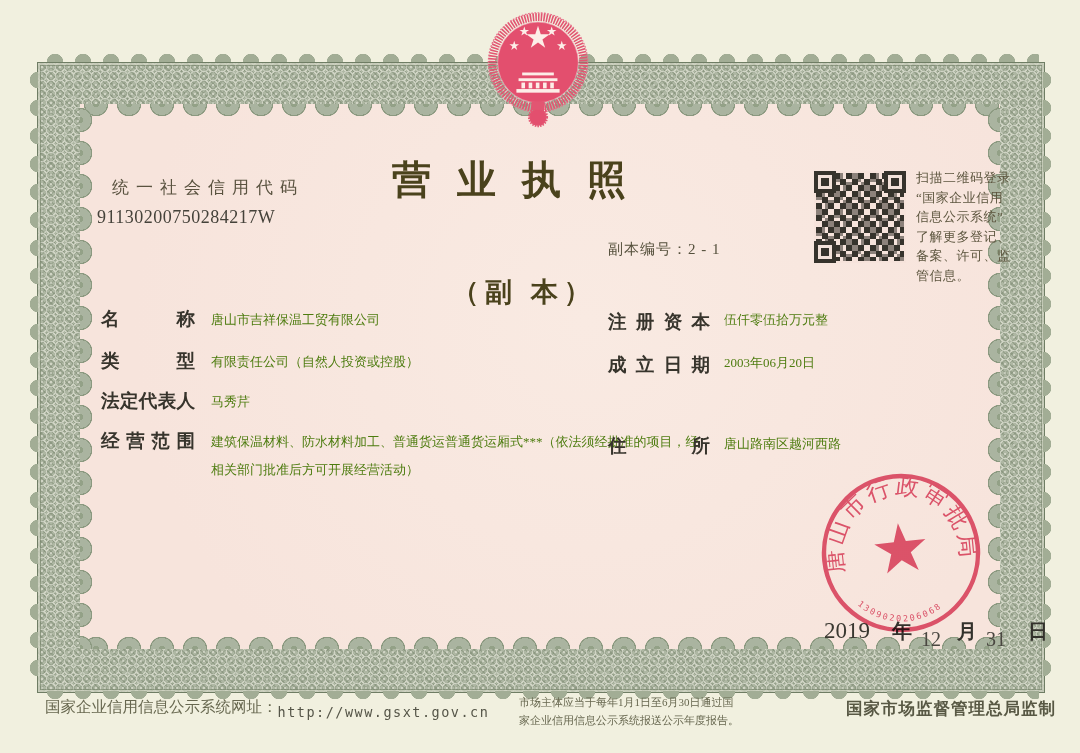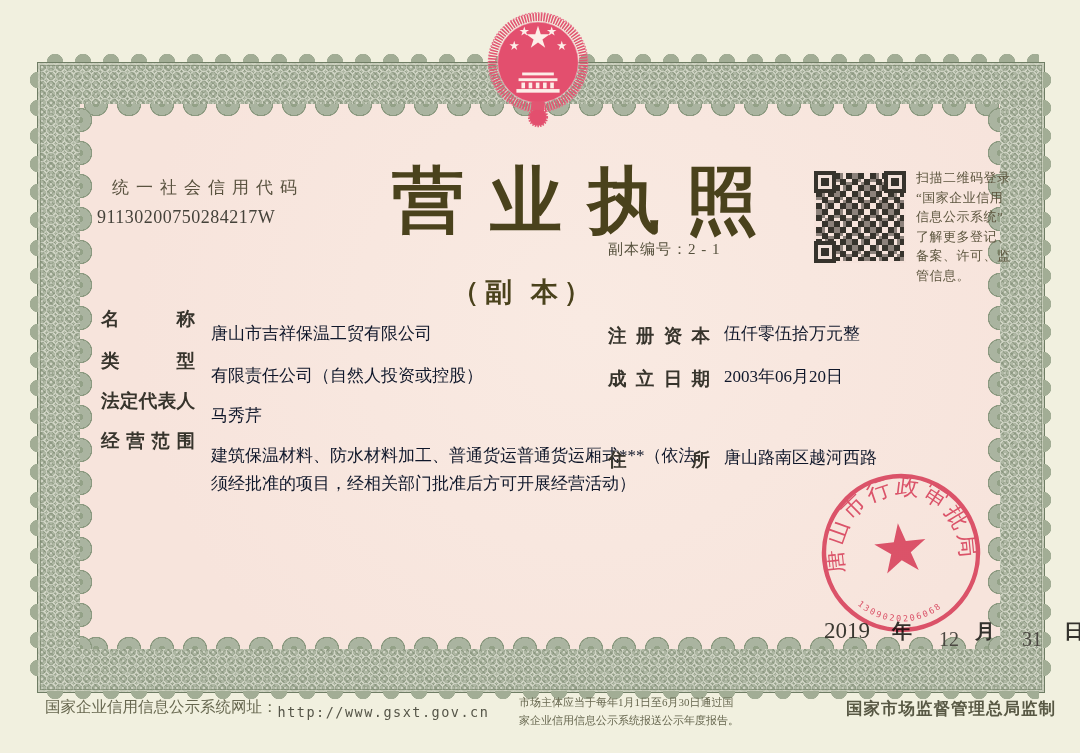--- a/index.html
+++ b/index.html
@@ -46,21 +46,21 @@
     background-size:13px 33px;background-repeat:repeat-y;}
   .sc-right{right:0;top:0;bottom:0;width:13px;
     background-image:radial-gradient(circle at 13px 16px,#93a187 0 3px,#aab4a0 3px 11px,#8b9980 11px 12px,rgba(0,0,0,0) 12.5px);
     background-size:13px 33px;background-repeat:repeat-y;}
 
   
   .emblem{position:absolute;left:484px;top:12px;z-index:6;}
   .credit-label{position:absolute;left:112px;top:176px;z-index:4;font-family:"Liberation Sans",sans-serif;
     font-size:17px;letter-spacing:7px;color:#5a5340;font-weight:500;}
   .credit-code{position:absolute;left:97px;top:207px;z-index:4;font-size:18px;color:#45423a;letter-spacing:.5px;}
-  .title{position:absolute;left:392px;top:153px;z-index:4;font-size:72px;font-weight:bold;
+  .title{position:absolute;left:392px;top:153px;z-index:4;font-size:39px;font-weight:bold;
     letter-spacing:26px;color:#4a421c;white-space:nowrap;}
   .subtitle{position:absolute;left:452px;top:226px;z-index:4;font-size:27px;font-weight:600;
     letter-spacing:6px;color:#4a421c;margin-top:48px;}
   .copy-number{position:absolute;left:608px;top:240px;z-index:4;font-size:15px;color:#55503c;letter-spacing:1px;}
 
   
   .qr{position:absolute;left:814px;top:171px;width:92px;height:92px;z-index:4;background:#f6e3db;}
   .qr-pattern{position:absolute;inset:2px;
     background-image:
       repeating-conic-gradient(#36332c 0% 25%, rgba(0,0,0,0) 25% 50%),
@@ -72,34 +72,34 @@
   .qr-caption{position:absolute;left:916px;top:168px;width:104px;z-index:4;white-space:pre-line;
     font-size:13px;line-height:19.5px;color:#5c553e;letter-spacing:.5px;}
 
   
   .row{position:absolute;z-index:4;display:flex;align-items:flex-start;}
   .row-left{left:101px;} .row-right{left:608px;align-items:flex-end;}
   .flabel{display:inline-block;text-align:justify;text-align-last:justify;
     font-family:"Liberation Sans",sans-serif;font-size:18.5px;font-weight:600;color:#37342c;flex:none;}
   .row-left .flabel{width:94px;margin-right:16px;}
   .row-right .flabel{width:102px;margin-right:14px;}
-  .fvalue{font-size:17px;color:#0f172a;line-height:28px;margin-top:14px;}
+  .fvalue{font-size:13px;color:#4d7c0f;line-height:28px;margin-top:0;}
   .fvalue.wide{width:496px;}
 
   .reg-label{position:absolute;left:683px;top:549px;z-index:4;font-family:"Liberation Sans",sans-serif;
     font-size:20px;font-weight:600;letter-spacing:13px;color:#2f2d28;white-space:nowrap;}
 
   .seal{position:absolute;left:816px;top:468px;z-index:6;transform:rotate(-6deg);
     mix-blend-mode:multiply;opacity:.9;}
 
   .date-row{position:absolute;left:778px;top:618px;z-index:5;white-space:nowrap;color:#33312c;}
   .date-row .num{font-size:23px;color:#3a3831;margin-left:46px;}
   .date-row .unit{font-family:"Liberation Sans",sans-serif;font-size:20px;font-weight:600;}
   .date-row .stamped{display:inline-block;transform:translateY(8px);font-size:20px;color:#4a4741;}
-  .gap-a{margin-left:18px;} .gap-b{margin-left:23px;} .gap-c{margin-left:12px;} .gap-d{margin-left:18px;}
+  .gap-a{margin-left:18px;} .gap-b{margin-left:5px;} .gap-c{margin-left:12px;} .gap-d{margin-left:18px;}
 
   
   .footer-site{position:absolute;left:45px;top:697px;z-index:4;font-size:15.5px;color:#67674f;}
   .footer-url{font-family:"DejaVu Sans Mono",monospace;font-size:13.5px;letter-spacing:1.5px;
     color:#555548;position:relative;top:5px;}
   .footer-notice{position:absolute;left:519px;top:694px;z-index:4;white-space:pre-line;
     font-size:11px;line-height:17.5px;color:#67674f;}
   .footer-issuer{position:absolute;left:846px;top:698px;z-index:4;font-family:"Liberation Sans",sans-serif;
     font-size:16.5px;font-weight:600;color:#585844;letter-spacing:1px;}
 </style>

